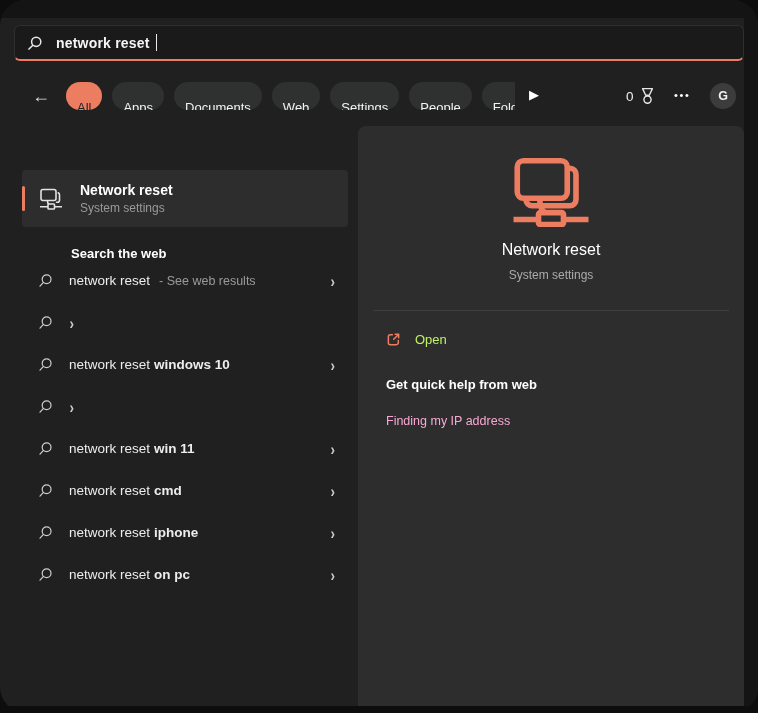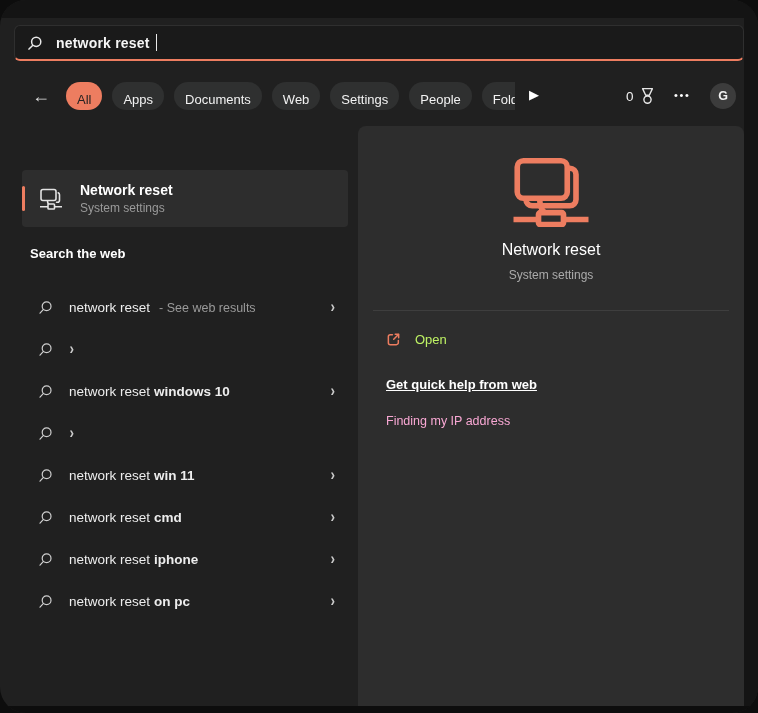--- a/index.html
+++ b/index.html
@@ -18,59 +18,59 @@
     display:flex;align-items:center;padding:0 12px;}
   .search-box .mag{flex:0 0 auto;}
   .search-text{font-size:14px;font-weight:bold;color:#f5f5f5;margin-left:13px;letter-spacing:.2px;}
   .cursor{width:1px;height:17px;background:#e9e9e9;margin-left:6px;animation:blink 1.1s step-end infinite;}
   @keyframes blink{0%,55%{opacity:1}56%,100%{opacity:0}}
 
   
   .back-btn{position:absolute;left:32px;top:85px;font-size:18px;color:#dcdcdc;line-height:22px;cursor:default;}
   .pills-clip{position:absolute;left:66px;top:82px;width:449px;height:28px;overflow:hidden;}
   .pills{display:flex;gap:10px;}
-  .pill{height:28px;line-height:28px;padding:4px 11px;background:#2f3030;border-radius:14px;
+  .pill{height:28px;line-height:28px;padding:12px 11px;background:#2f3030;border-radius:14px;
     font-size:13px;color:#f2f2f2;white-space:nowrap;flex:0 0 auto;}
   .pill.selected{background:var(--accent);color:#262322;}
   .play-btn{position:absolute;left:529px;top:87px;font-size:13px;color:#fff;}
 
   .rewards{position:absolute;left:626px;top:85px;display:flex;align-items:center;gap:5px;height:22px;}
   .rewards .count{font-size:13.5px;color:#f0f0f0;}
   .more-btn{position:absolute;left:674px;top:84px;font-size:11px;letter-spacing:1.6px;color:#fff;height:22px;line-height:22px;}
   .avatar{position:absolute;left:710px;top:83px;width:26px;height:26px;border-radius:50%;background:#3c3c3c;
     display:flex;align-items:center;justify-content:center;font-size:12.5px;font-weight:bold;color:#f2f2f2;}
 
   
   .section-label{position:absolute;left:30px;font-size:13px;font-weight:bold;color:#fff;}
-  .lbl-best{top:138px;margin-top:48px;} .lbl-web{top:246px;}
+  .lbl-best{top:138px;margin-top:48px;} .lbl-web{top:246px;margin-left:41px;}
 
   .best-item{position:absolute;left:22px;top:170px;width:326px;height:57px;background:#2d2d2d;border-radius:4px;
     display:flex;align-items:center;padding-left:16px;}
   .accent-bar{position:absolute;left:0;top:16px;width:3px;height:25px;background:var(--accent);border-radius:2px;}
   .best-item .bm-icon{margin-right:16px;flex:0 0 auto;}
   .bm-title{font-size:14px;font-weight:bold;color:#fff;margin-bottom:3px;}
   .bm-sub{font-size:12px;color:#9a9a9a;}
 
   .suggestions{position:absolute;left:22px;top:273px;width:326px;}
-  .sugg-row{height:42px;display:flex;align-items:flex-end;padding:0 12px 0 16px;border-radius:4px;}
+  .sugg-row{height:42px;display:flex;align-items:flex-start;padding:0 12px 0 16px;border-radius:4px;}
   .sugg-row .s-icon{margin-right:16px;flex:0 0 auto;}
   .sugg-text{font-size:13.5px;color:#ededed;flex:1;white-space:nowrap;}
   .sugg-text .suffix{font-weight:bold;margin-left:4px;}
   .sugg-text .note{color:#9a9a9a;font-size:12.5px;margin-left:5px;}
   .chev{color:#cccccc;font-size:17px;line-height:1;font-weight:bold;transform:scaleX(.8);}
 
   
   .preview{position:absolute;left:358px;top:126px;width:386px;height:580px;background:#2d2d2d;border-radius:8px 8px 0 0;}
   .pv-icon{position:absolute;left:50%;top:31px;transform:translateX(-50%);}
   .pv-title{position:absolute;top:115px;width:100%;text-align:center;font-size:16px;color:#fff;}
   .pv-sub{position:absolute;top:142px;width:100%;text-align:center;font-size:12px;color:#ababab;}
   .divider{position:absolute;top:184px;left:15px;right:15px;height:1px;background:#3e3e3e;}
   .open-row{position:absolute;top:203px;left:28px;display:flex;align-items:center;gap:14px;height:20px;}
   .open-row .open-label{font-size:13px;color:#bef264;}
-  .help-header{position:absolute;top:251px;left:28px;font-size:13px;font-weight:bold;color:#fff;text-decoration:underline;}
+  .help-header{position:absolute;top:251px;left:28px;font-size:13px;font-weight:bold;color:#fff;}
   .help-link{position:absolute;left:28px;font-size:12.5px;color:#f9a8d4;}
   .help-link.l1{top:288px;} .help-link.l2{top:321px;}
 </style>
 </head>
 <body>
 
 <div class="screen">
 
   <div class="search-box">
     <svg class="mag" width="16" height="16" viewBox="0 0 16 16" fill="none">

